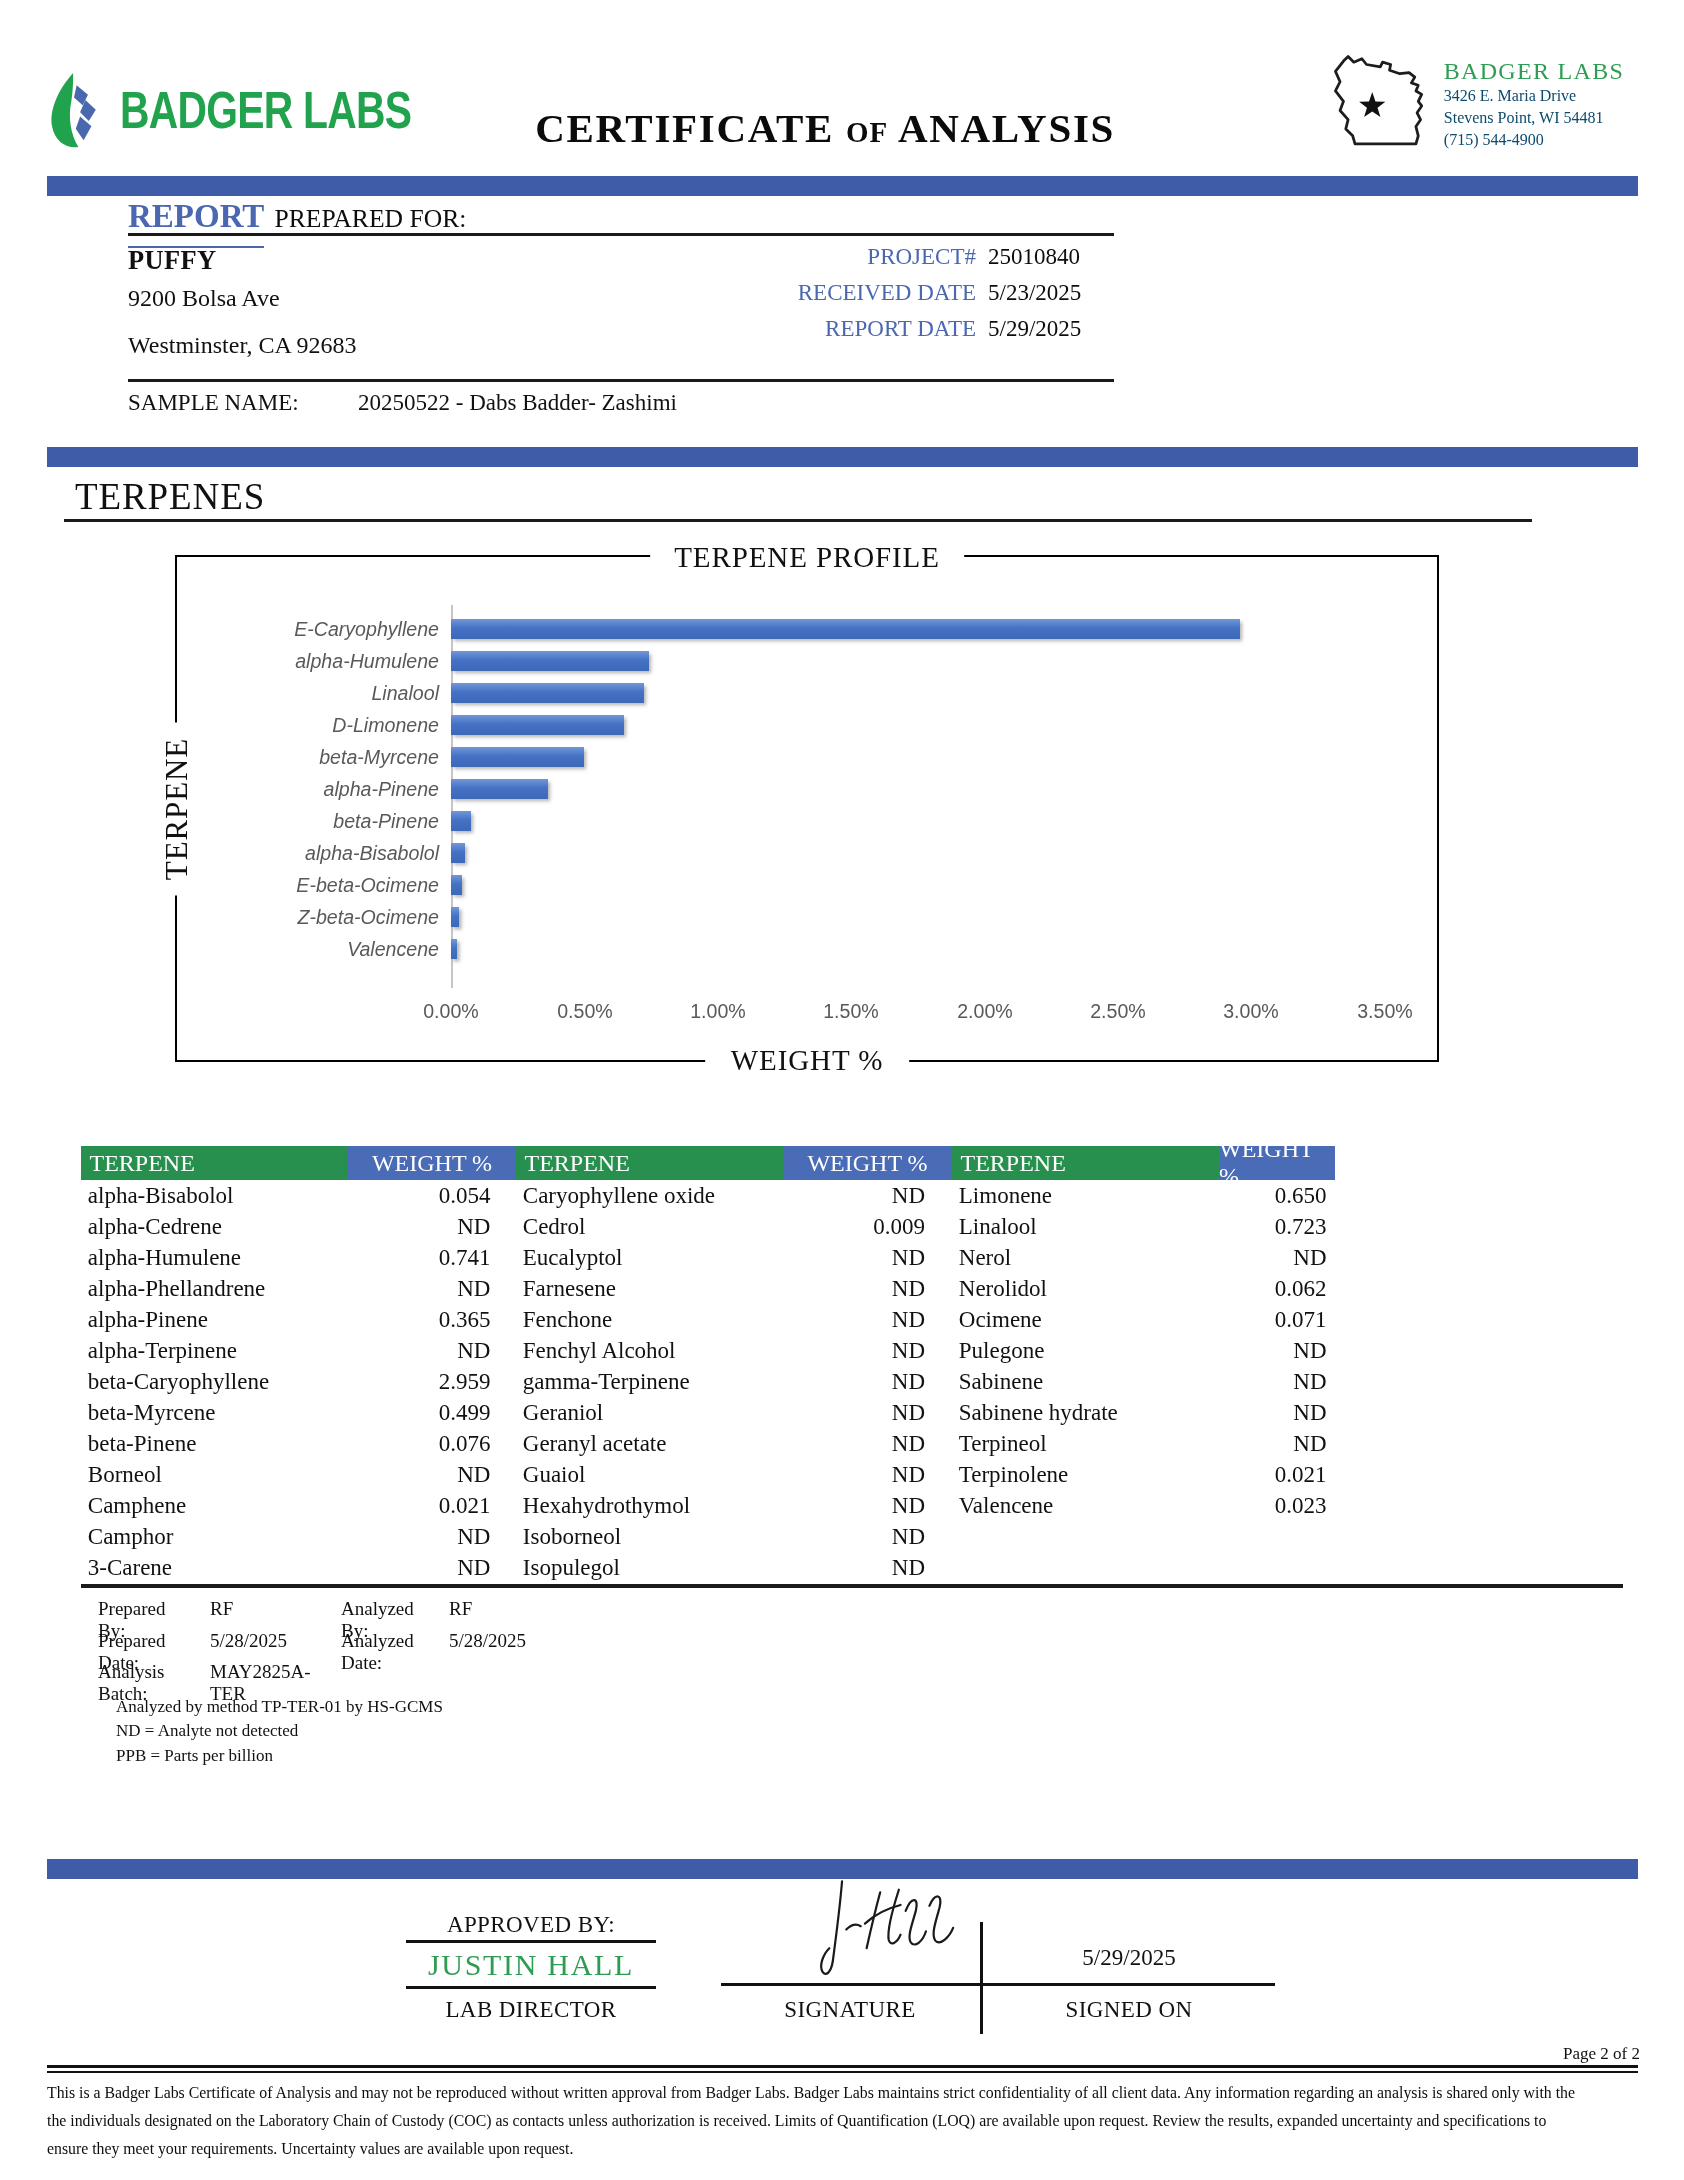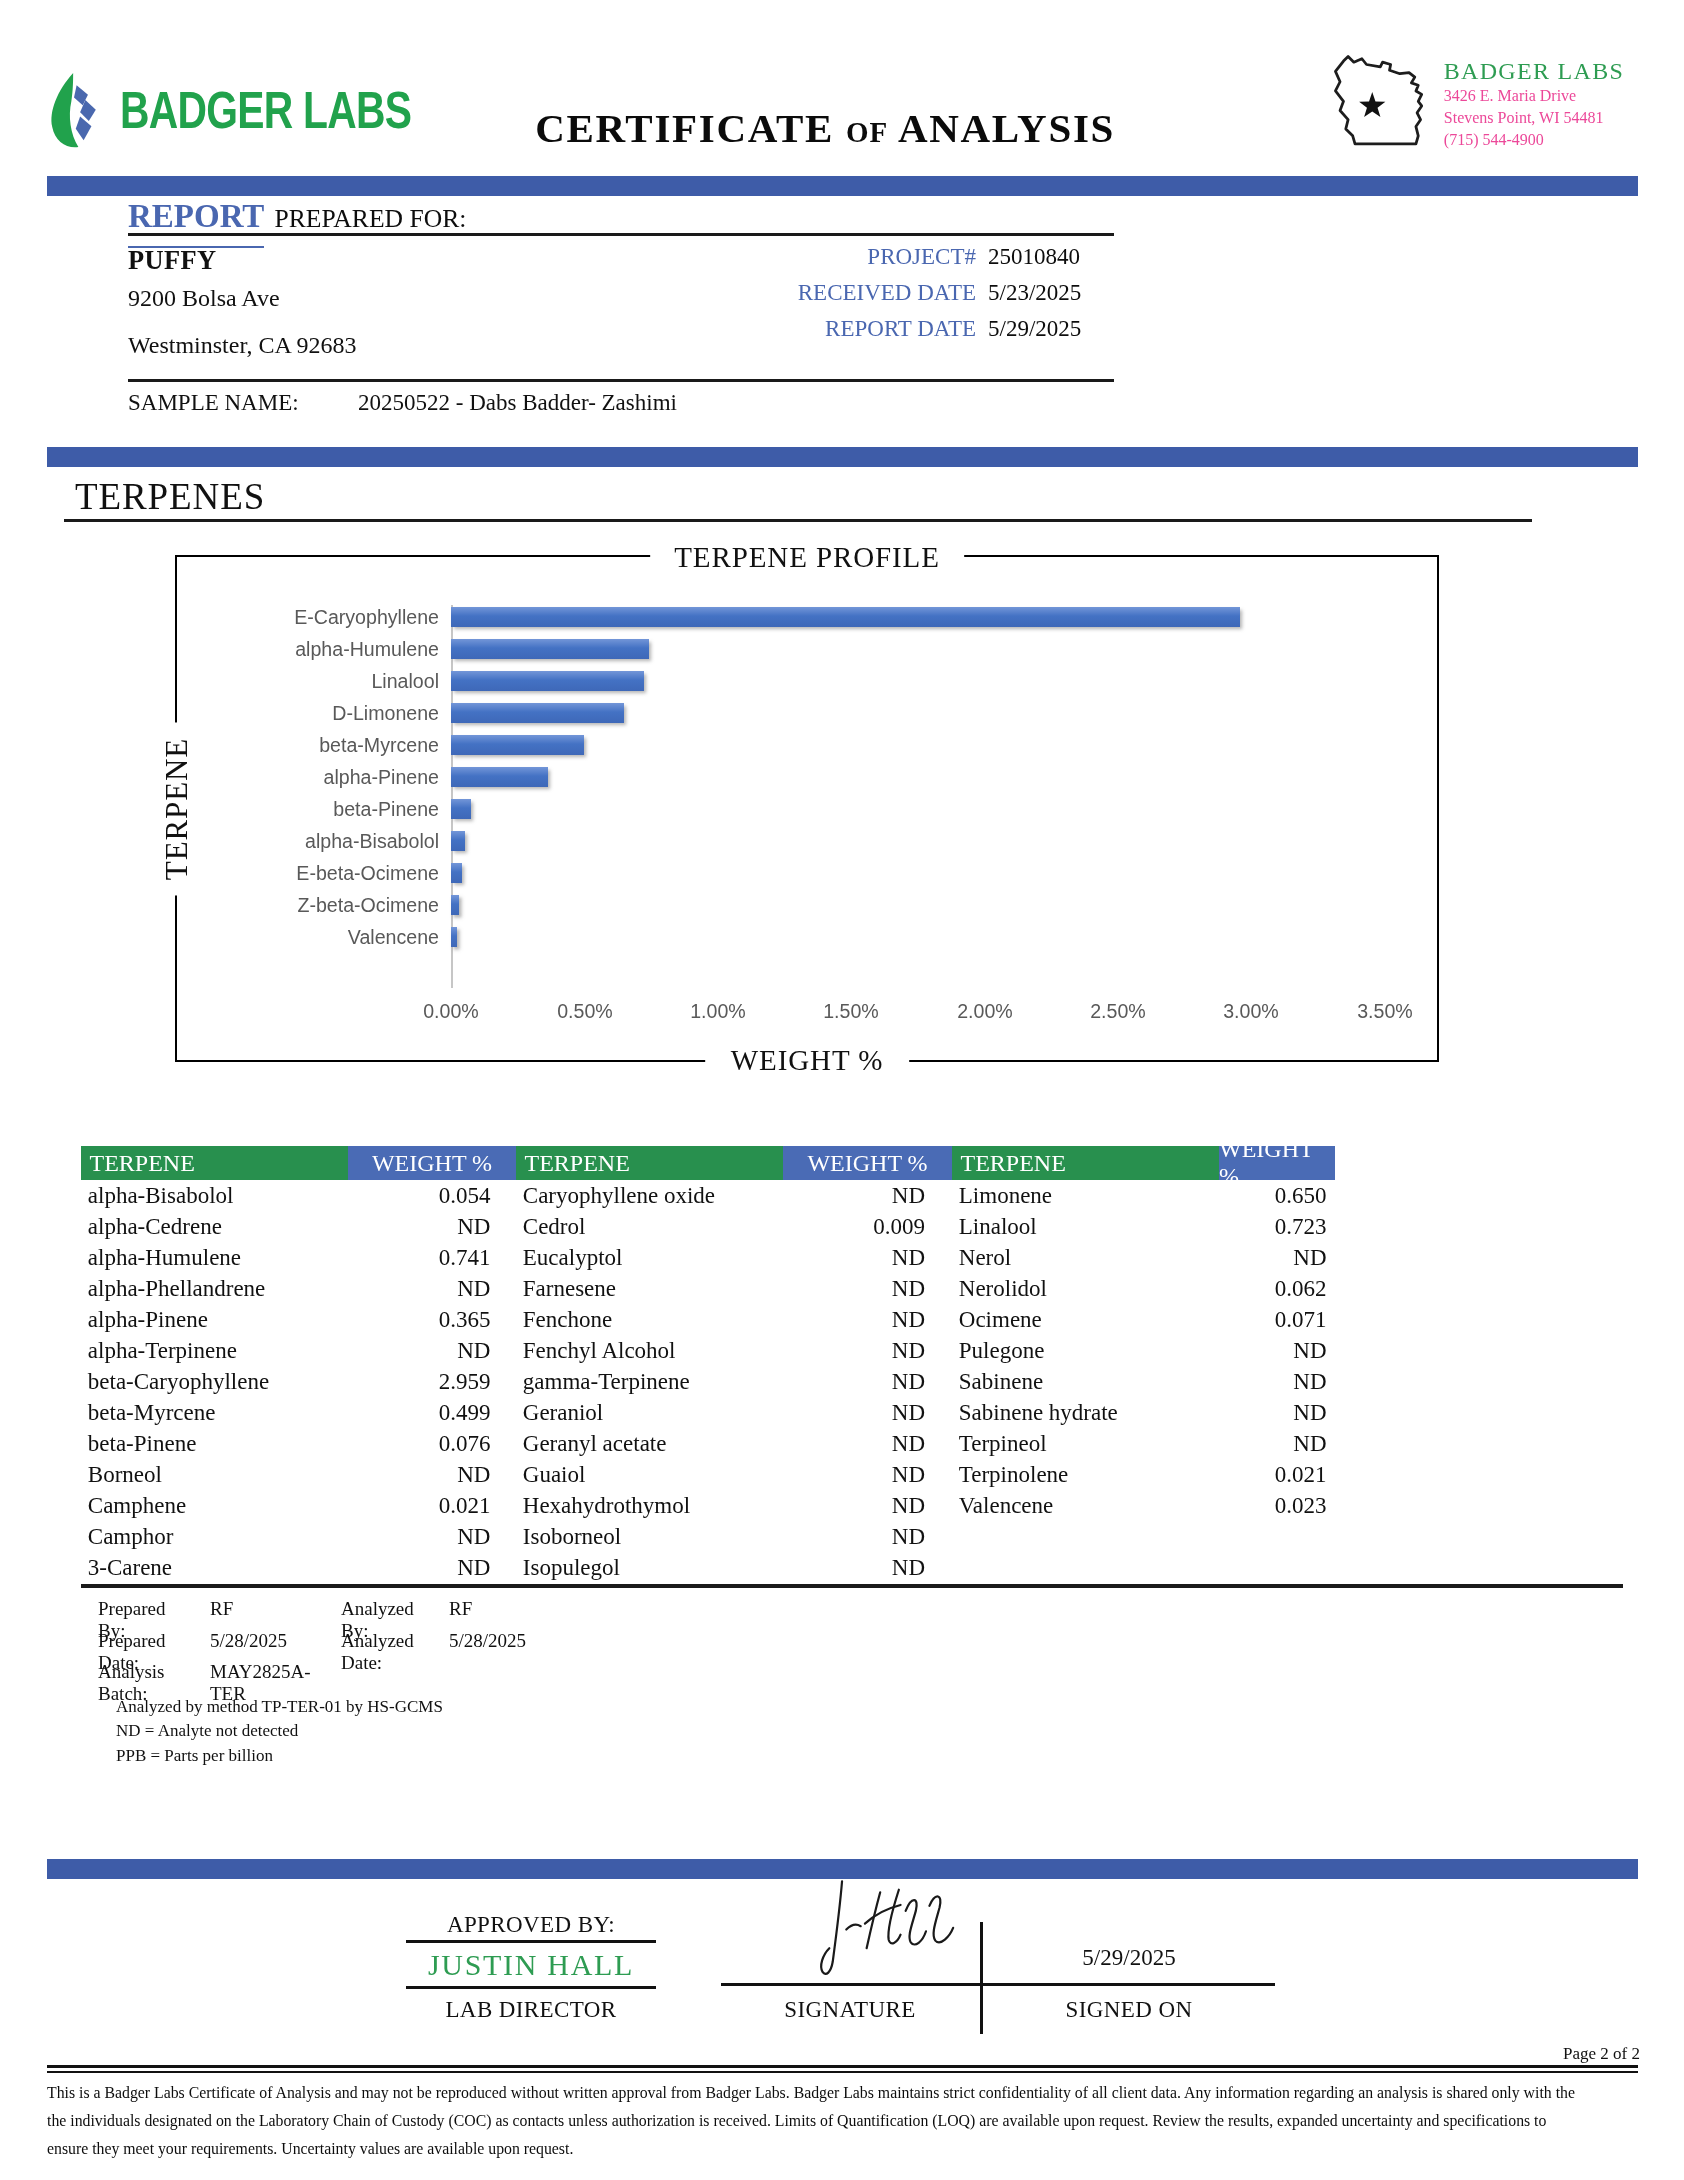--- a/index.html
+++ b/index.html
@@ -12,21 +12,21 @@
   .logo-text{font-family:"Liberation Sans",sans-serif;font-weight:bold;font-size:51px;
              color:#21a24c;letter-spacing:-0.9px;display:inline-block;
              transform:scaleX(0.8);transform-origin:left center;margin-left:12px;white-space:nowrap;}
   .main-title{position:absolute;left:50%;top:104px;transform:translateX(-53%);
               font-weight:bold;font-size:41px;letter-spacing:1.7px;white-space:nowrap;color:#0b0b0b;}
   .main-title .of{font-size:29px;letter-spacing:0.9px;}
   .lab-block{position:absolute;left:1319px;top:53px;display:flex;}
   .wi-map{width:118px;height:115px;}
   .lab-text{margin-left:6.8px;margin-top:5.1px;}
   .lab-name{font-size:24px;color:#2e9c52;letter-spacing:1.3px;white-space:nowrap;}
-  .lab-addr{font-size:16px;line-height:22px;color:#ec4899;white-space:nowrap;}
+  .lab-addr{font-size:16px;line-height:22px;color:#0c4a6e;white-space:nowrap;}
 
   .blue-bar{position:absolute;left:47px;width:1591px;height:19.6px;background:#3e5ca8;}
 
   
   .report-heading{position:absolute;left:128px;top:198px;white-space:nowrap;}
   .report-word{font-size:33px;color:#4a67b0;border-bottom:2.6px solid #4a67b0;padding-bottom:12px;font-weight:bold;}
   .prepared-for{font-size:25.6px;color:#0d0d0d;margin-left:10.2px;}
   .rule{position:absolute;background:#1a1a1a;height:2.6px;}
   .client-name{position:absolute;left:128px;top:245px;font-size:26.4px;font-weight:bold;letter-spacing:0.4px;}
   .client-addr1{position:absolute;left:128px;top:285px;font-size:24px;}
@@ -41,21 +41,21 @@
   
   .section-title{position:absolute;left:75px;top:475px;font-size:37px;letter-spacing:0.9px;}
 
   .chart-box{position:absolute;left:175px;top:555px;width:1260px;height:503px;border:2.6px solid #000;}
   .chart-title{position:absolute;left:50%;top:0;transform:translate(-50%,-50%);
                background:#fff;padding:0 24px;font-size:29px;letter-spacing:0.9px;white-space:nowrap;}
   .xlabel{position:absolute;left:50%;top:100%;transform:translate(-50%,-50%);
           background:#fff;padding:0 25.6px;font-size:29px;letter-spacing:0.9px;white-space:nowrap;}
   .ylabel{position:absolute;left:0;top:50%;transform:translate(-50%,-50%) rotate(-90deg);
           background:#fff;padding:0 15.3px;font-size:31px;letter-spacing:0.9px;white-space:nowrap;}
-  .plot-rows{position:absolute;left:0;top:44px;width:100%;}
+  .plot-rows{position:absolute;left:0;top:56px;width:100%;font-style:italic;}
   .plot-row{height:32px;display:flex;align-items:center;}
   .cat-label{width:274px;text-align:right;padding-right:12px;box-sizing:border-box;
              font-family:"Liberation Sans",sans-serif;font-size:19.6px;color:#595959;white-space:nowrap;}
   .bar{height:19.6px;background:linear-gradient(180deg,#7396d8 0%,#4472c4 45%,#3e68b8 100%);
        box-shadow:2.6px 2.6px 3.4px rgba(110,110,110,.5);}
   .axis-line{position:absolute;left:274px;top:48px;width:1.7px;height:383px;background:#c6c6c6;}
   .tick{position:absolute;top:443px;transform:translateX(-50%);
         font-family:"Liberation Sans",sans-serif;font-size:19.6px;color:#595959;white-space:nowrap;}
 
   

